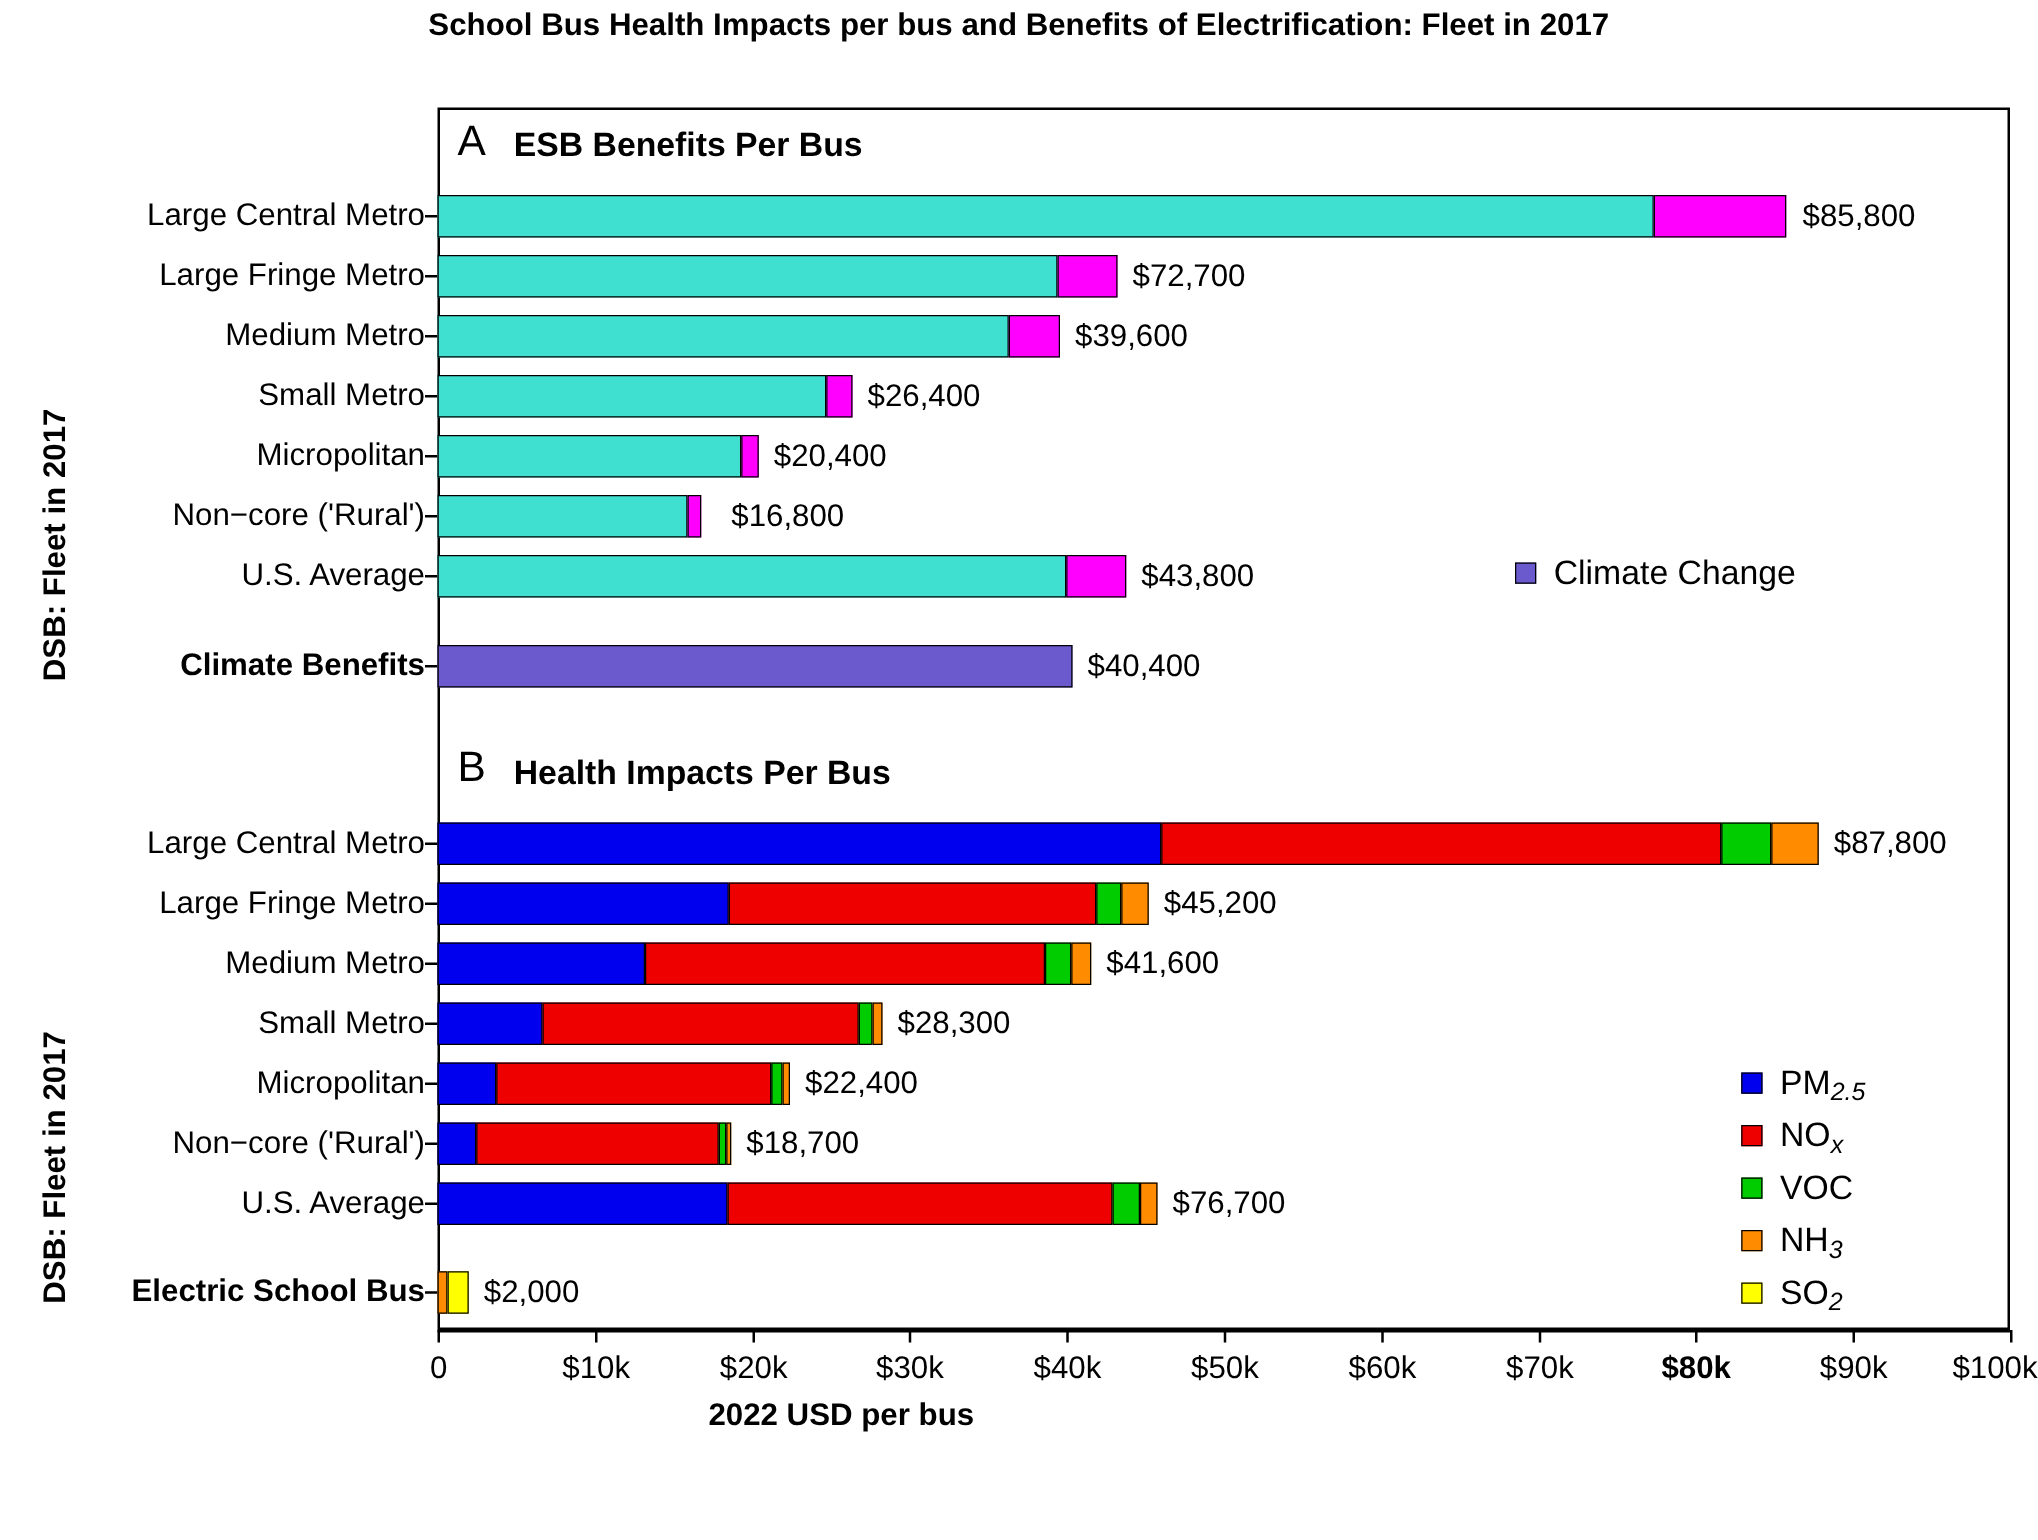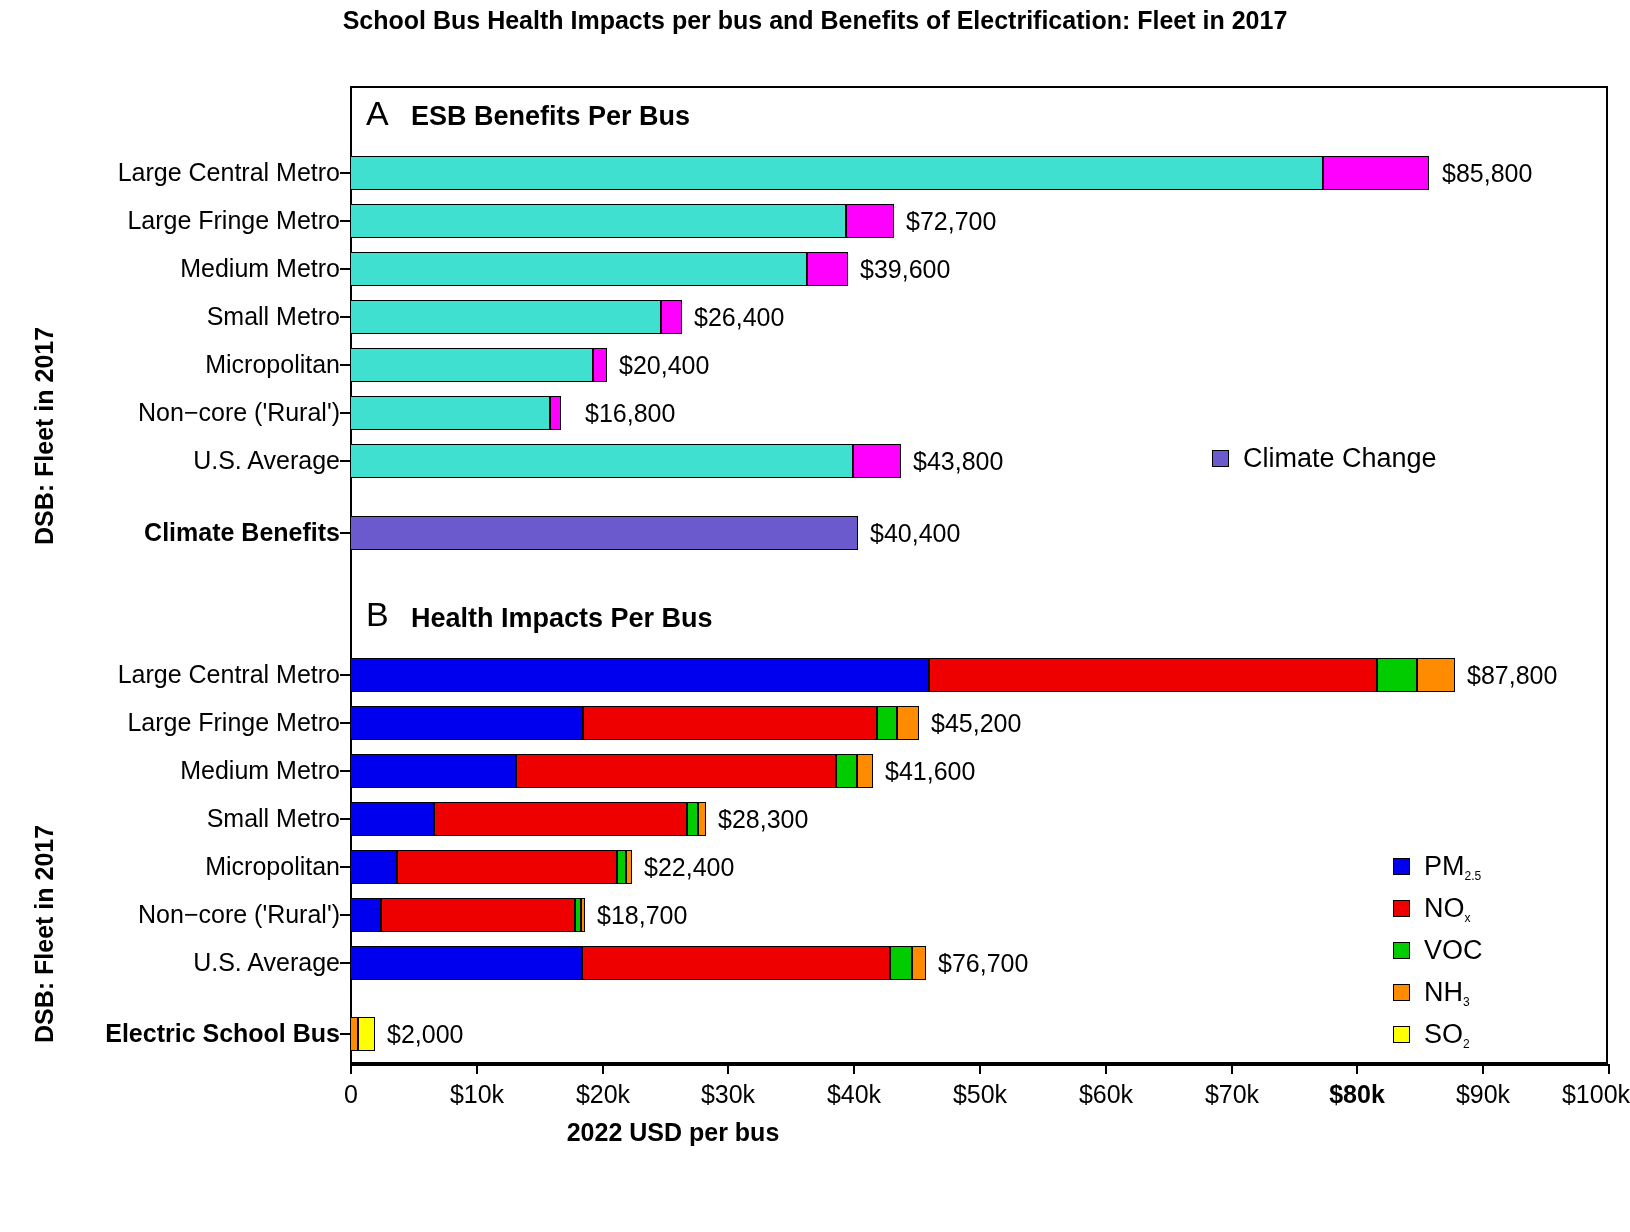--- a/index.html
+++ b/index.html
@@ -146,24 +146,25 @@
     border: 1.5px solid #000;
     box-sizing: border-box;
     margin-right: 14px;
     flex: 0 0 auto;
   }
   .legend-text {
     font-size: 27px;
     white-space: nowrap;
   }
   .legend-text sub {
-    font-size: 12px;
+    font-size: 20px;
     vertical-align: baseline;
     position: relative;
     top: 5px;
+    font-style: italic;
   }
 </style>
 </head>
 <body>
 
 <div id="chart-title">School Bus Health Impacts per bus and Benefits of Electrification: Fleet in 2017</div>
 
 <div id="plot-frame"></div>
 
 <div class="ylabel" style="left:30px; top:545px;">DSB: Fleet in 2017</div>

